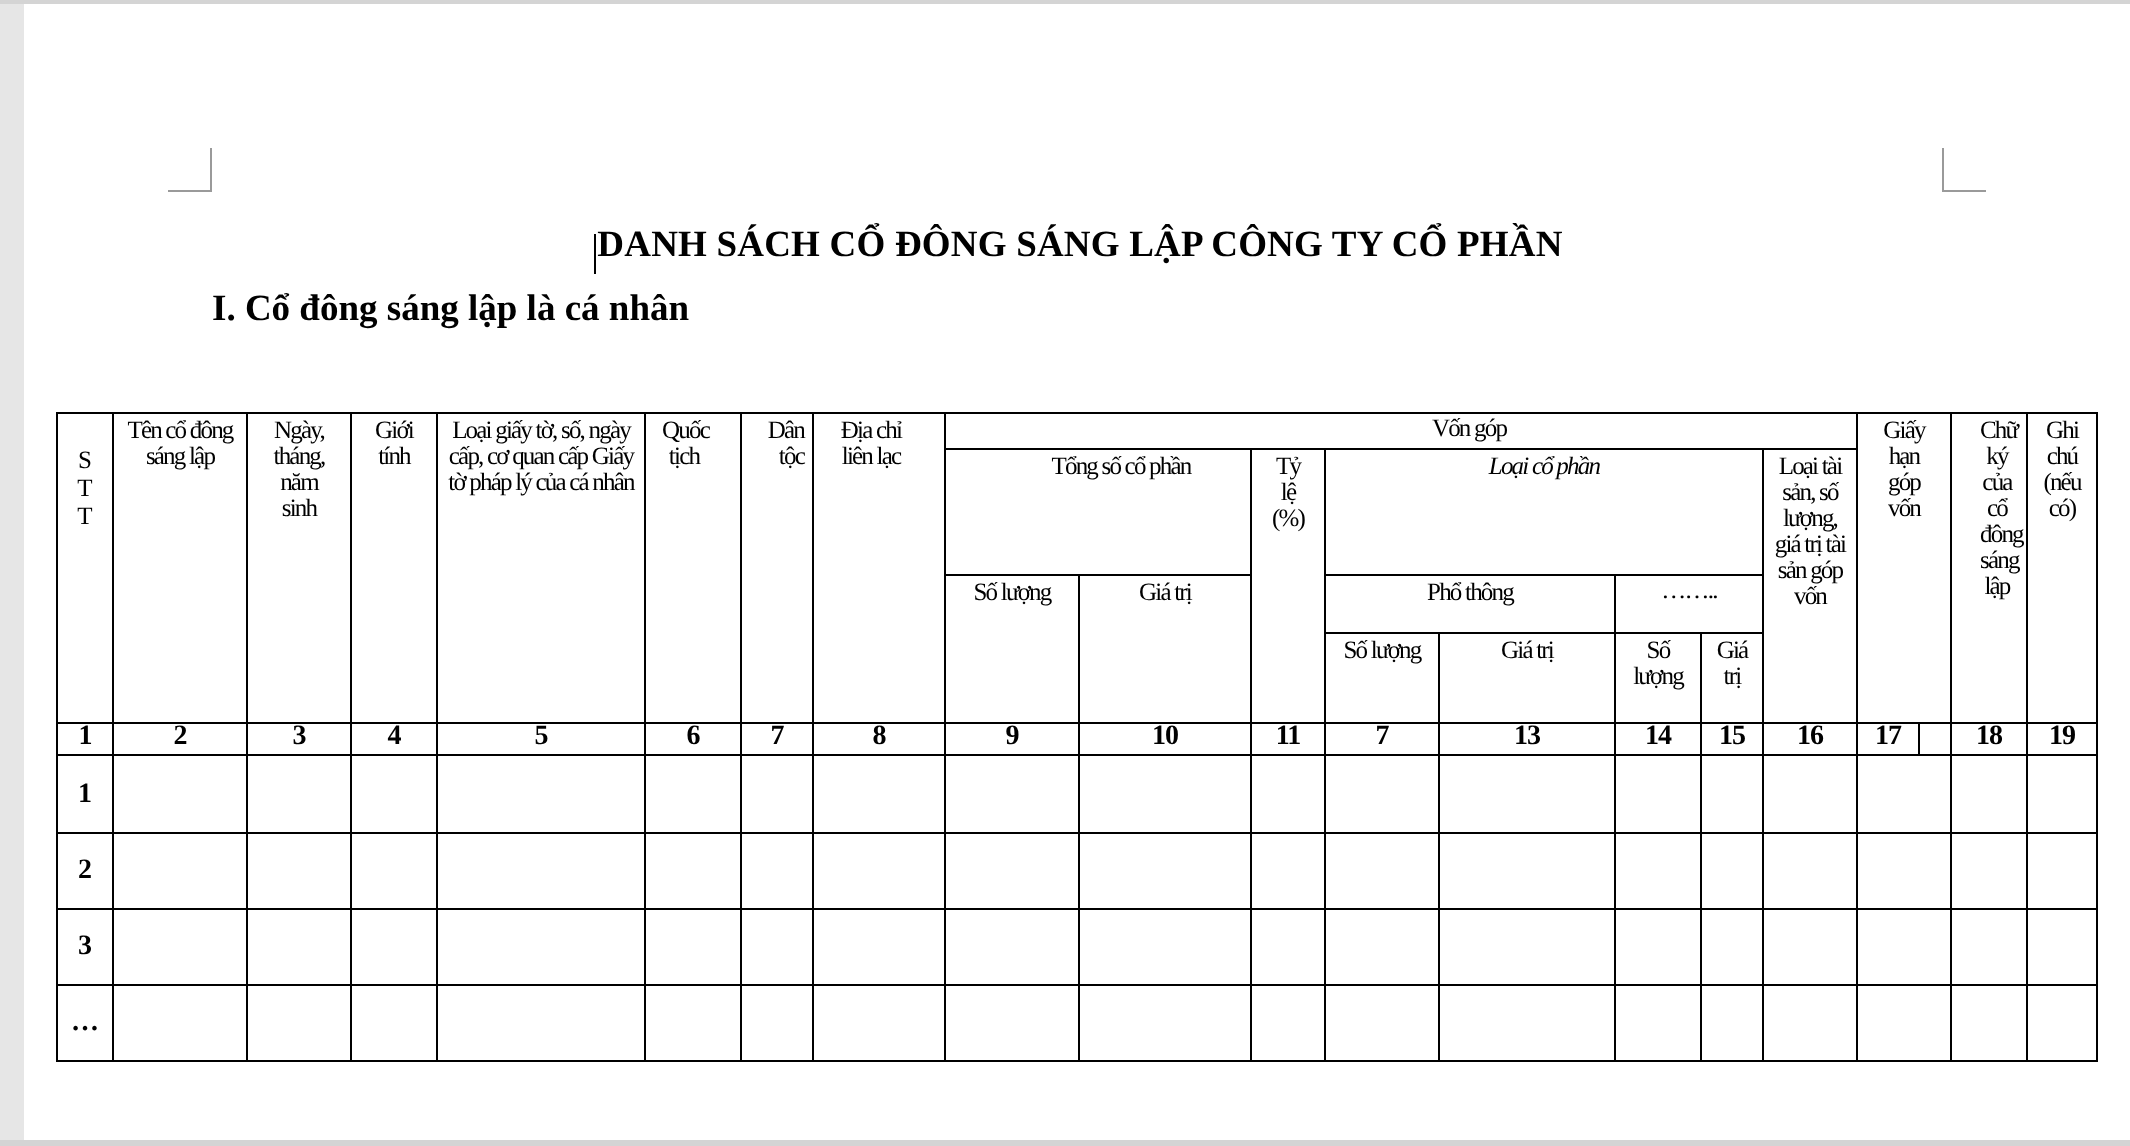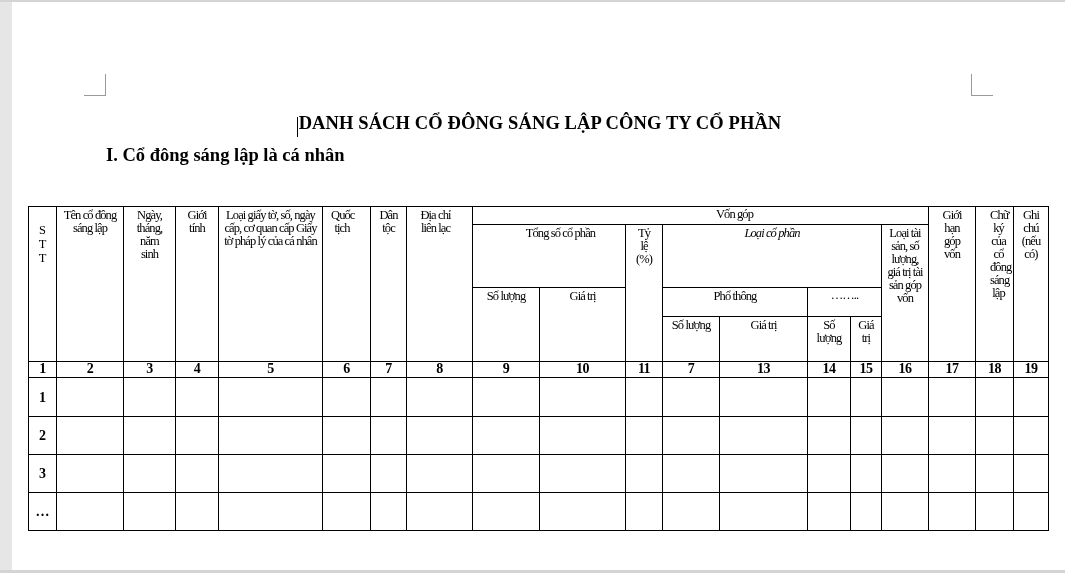--- a/index.html
+++ b/index.html
@@ -55,58 +55,58 @@
 <div class="tbl">
 
   <div class="c" style="left:28px;top:206px;width:29px;height:156px;padding-top:16px;white-space:pre-line;letter-spacing:0;line-height:14px;">S
 T
 T</div>
   <div class="c" style="left:56px;top:206px;width:68px;height:156px;">Tên cổ đông sáng lập</div>
   <div class="c" style="left:123px;top:206px;width:53px;height:156px;padding-left:8px;padding-right:8px;font-family:Liberation Serif, serif;">Ngày, tháng, năm sinh</div>
   <div class="c" style="left:175px;top:206px;width:44px;height:156px;padding-left:6px;padding-right:6px;">Giới tính</div>
   <div class="c" style="left:218px;top:206px;width:105px;height:156px;padding-left:3px;padding-right:3px;">Loại giấy tờ, số, ngày cấp, cơ quan cấp Giấy tờ pháp lý của cá nhân</div>
   <div class="c" style="left:322px;top:206px;width:49px;height:156px;padding-left:8px;padding-right:17px;">Quốc tịch</div>
-  <div class="c" style="left:370px;top:206px;width:37px;height:156px;padding-left:4px;padding-right:4px;">Dân tộc</div>
+  <div class="c" style="left:370px;top:206px;width:37px;height:156px;padding-left:4px;padding-right:4px;text-align:right;">Dân tộc</div>
   <div class="c" style="left:406px;top:206px;width:67px;height:156px;padding-left:6px;padding-right:14px;">Địa chỉ liên lạc</div>
 
   <div class="c" style="left:472px;top:206px;width:525px;height:19px;padding-top:1px;">Vốn góp</div>
   <div class="c" style="left:472px;top:224px;width:154px;height:64px;padding-left:23px;">Tổng số cổ phần</div>
   <div class="c" style="left:472px;top:287px;width:68px;height:75px;">Số lượng</div>
   <div class="c" style="left:539px;top:287px;width:87px;height:75px;">Giá trị</div>
   <div class="c" style="left:625px;top:224px;width:38px;height:138px;padding-left:8px;padding-right:8px;">Tỷ lệ (%)</div>
   <div class="c" style="left:662px;top:224px;width:220px;height:64px;font-style:italic;">Loại cổ phần</div>
   <div class="c" style="left:662px;top:287px;width:146px;height:30px;">Phổ thông</div>
   <div class="c" style="left:807px;top:287px;width:75px;height:30px;padding-top:1px;">……..</div>
   <div class="c" style="left:662px;top:316px;width:58px;height:46px;">Số lượng</div>
   <div class="c" style="left:719px;top:316px;width:89px;height:46px;">Giá trị</div>
   <div class="c" style="left:807px;top:316px;width:44px;height:46px;padding-left:6px;padding-right:6px;">Số lượng</div>
   <div class="c" style="left:850px;top:316px;width:32px;height:46px;padding-left:5px;padding-right:5px;">Giá trị</div>
   <div class="c" style="left:881px;top:224px;width:48px;height:138px;padding-left:3px;padding-right:3px;">Loại tài sản, số lượng, giá trị tài sản góp vốn</div>
 
-  <div class="c" style="left:928px;top:206px;width:48px;height:156px;padding-left:10px;padding-right:10px;">Giới hạn góp vốn</div>
+  <div class="c" style="left:928px;top:206px;width:48px;height:156px;padding-left:10px;padding-right:10px;">Giấy hạn góp vốn</div>
   <div class="c" style="left:975px;top:206px;width:39px;height:156px;padding-left:14px;padding-right:6px;">Chữ ký của cổ đông sáng lập</div>
   <div class="c" style="left:1013px;top:206px;width:36px;height:156px;padding-left:4px;padding-right:4px;">Ghi chú (nếu có)</div>
 
   <div class="c num" style="left:28px;top:361px;width:29px;height:17px;">1</div>
   <div class="c num" style="left:56px;top:361px;width:68px;height:17px;">2</div>
   <div class="c num" style="left:123px;top:361px;width:53px;height:17px;">3</div>
   <div class="c num" style="left:175px;top:361px;width:44px;height:17px;">4</div>
   <div class="c num" style="left:218px;top:361px;width:105px;height:17px;">5</div>
   <div class="c num" style="left:322px;top:361px;width:49px;height:17px;">6</div>
   <div class="c num" style="left:370px;top:361px;width:37px;height:17px;">7</div>
   <div class="c num" style="left:406px;top:361px;width:67px;height:17px;">8</div>
   <div class="c num" style="left:472px;top:361px;width:68px;height:17px;">9</div>
   <div class="c num" style="left:539px;top:361px;width:87px;height:17px;">10</div>
   <div class="c num" style="left:625px;top:361px;width:38px;height:17px;">11</div>
   <div class="c num" style="left:662px;top:361px;width:58px;height:17px;">7</div>
   <div class="c num" style="left:719px;top:361px;width:89px;height:17px;">13</div>
   <div class="c num" style="left:807px;top:361px;width:44px;height:17px;">14</div>
   <div class="c num" style="left:850px;top:361px;width:32px;height:17px;">15</div>
   <div class="c num" style="left:881px;top:361px;width:48px;height:17px;">16</div>
-  <div class="c num" style="left:928px;top:361px;width:48px;height:17px;text-align:center;">17</div>
+  <div class="c num" style="left:928px;top:361px;width:32px;height:17px;text-align:center;">17</div>
   <div class="c num" style="left:975px;top:361px;width:39px;height:17px;">18</div>
   <div class="c num" style="left:1013px;top:361px;width:36px;height:17px;">19</div>
 </div>
 
 <div id="data-rows">
     <div class="c vmid rowlbl" style="left: 28px; top: 377px; width: 29px; height: 40px;">1</div>
     <div class="c vmid" style="left: 56px; top: 377px; width: 68px; height: 40px;"></div>
     <div class="c vmid" style="left: 123px; top: 377px; width: 53px; height: 40px;"></div>
     <div class="c vmid" style="left: 175px; top: 377px; width: 44px; height: 40px;"></div>
     <div class="c vmid" style="left: 218px; top: 377px; width: 105px; height: 40px;"></div>

